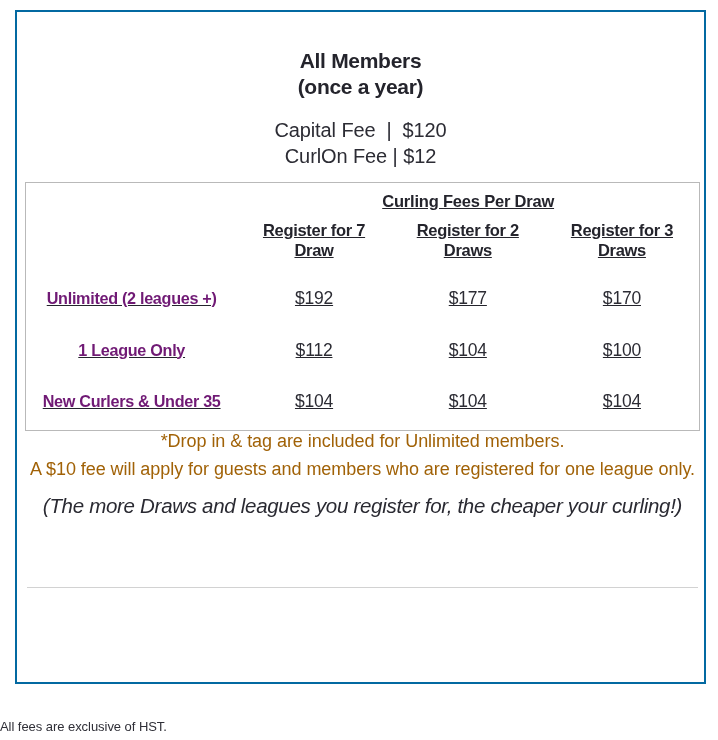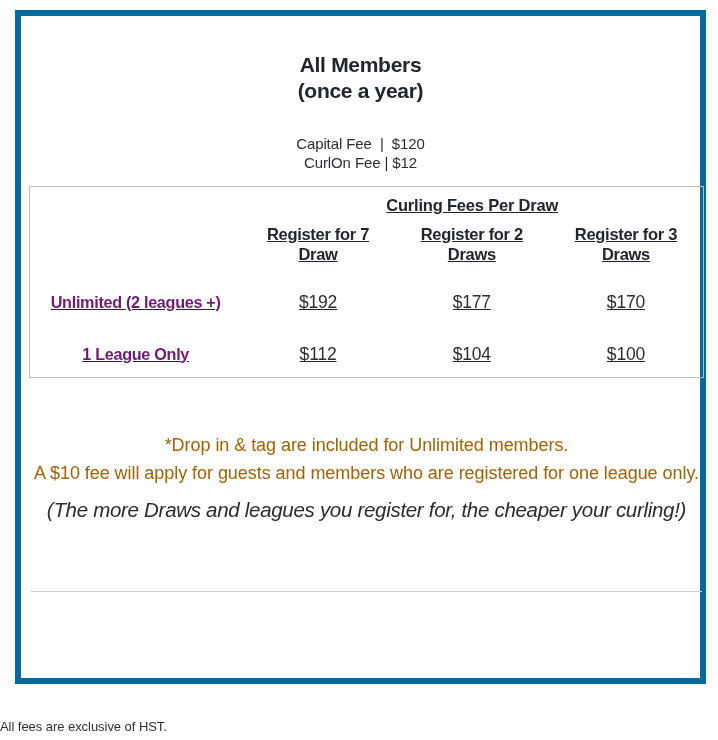--- a/index.html
+++ b/index.html
@@ -23,42 +23,42 @@
   }
 
   
   .card {
     position: absolute;
     left: 15px;
     top: 10px;
     width: 691px;
     height: 674px;
     box-sizing: border-box;
-    border: 6px solid #0369a1;
+    border: 2px solid #0369a1;
     background: #ffffff;
   }
 
   
   .top-block {
     padding-top: 36px;
     text-align: center;
   }
   .all-members-title {
     font-size: 21px;
     font-weight: bold;
     line-height: 1.26;
     letter-spacing: -0.3px;
     color: #24242c;
   }
   .all-members-title .line2 {
     display: block;
   }
   .fee-lines {
-    margin-top: 29px;
-    font-size: 15px;
+    margin-top: 17px;
+    font-size: 20px;
     line-height: 1.28;
     color: #2c2c34;
     letter-spacing: -0.1px;
   }
   .fee-lines .fee-line {
     display: block;
     white-space: pre;
   }
 
   
@@ -232,20 +232,26 @@
             <td class="price-cell">$192</td>
             <td class="price-cell">$177</td>
             <td class="price-cell">$170</td>
           </tr>
           <tr class="r-short">
             <td class="row-label">1 League Only</td>
             <td class="price-cell">$112</td>
             <td class="price-cell">$104</td>
             <td class="price-cell">$100</td>
           </tr>
+          <tr class="r-tall">
+            <td class="row-label">New Curlers &amp; Under 35</td>
+            <td class="price-cell">$104</td>
+            <td class="price-cell">$104</td>
+            <td class="price-cell">$104</td>
+          </tr>
         </tbody>
       </table>
     </div>
 
     <div class="notes">
       <div class="note-sm">*Drop in &amp; tag are included for Unlimited members.</div>
       <div class="note-sm">A $10 fee will apply for guests and members who are registered for one league only.</div>
       <div class="note-italic">(The more Draws and leagues you register for, the cheaper your curling!)</div>
     </div>
 

